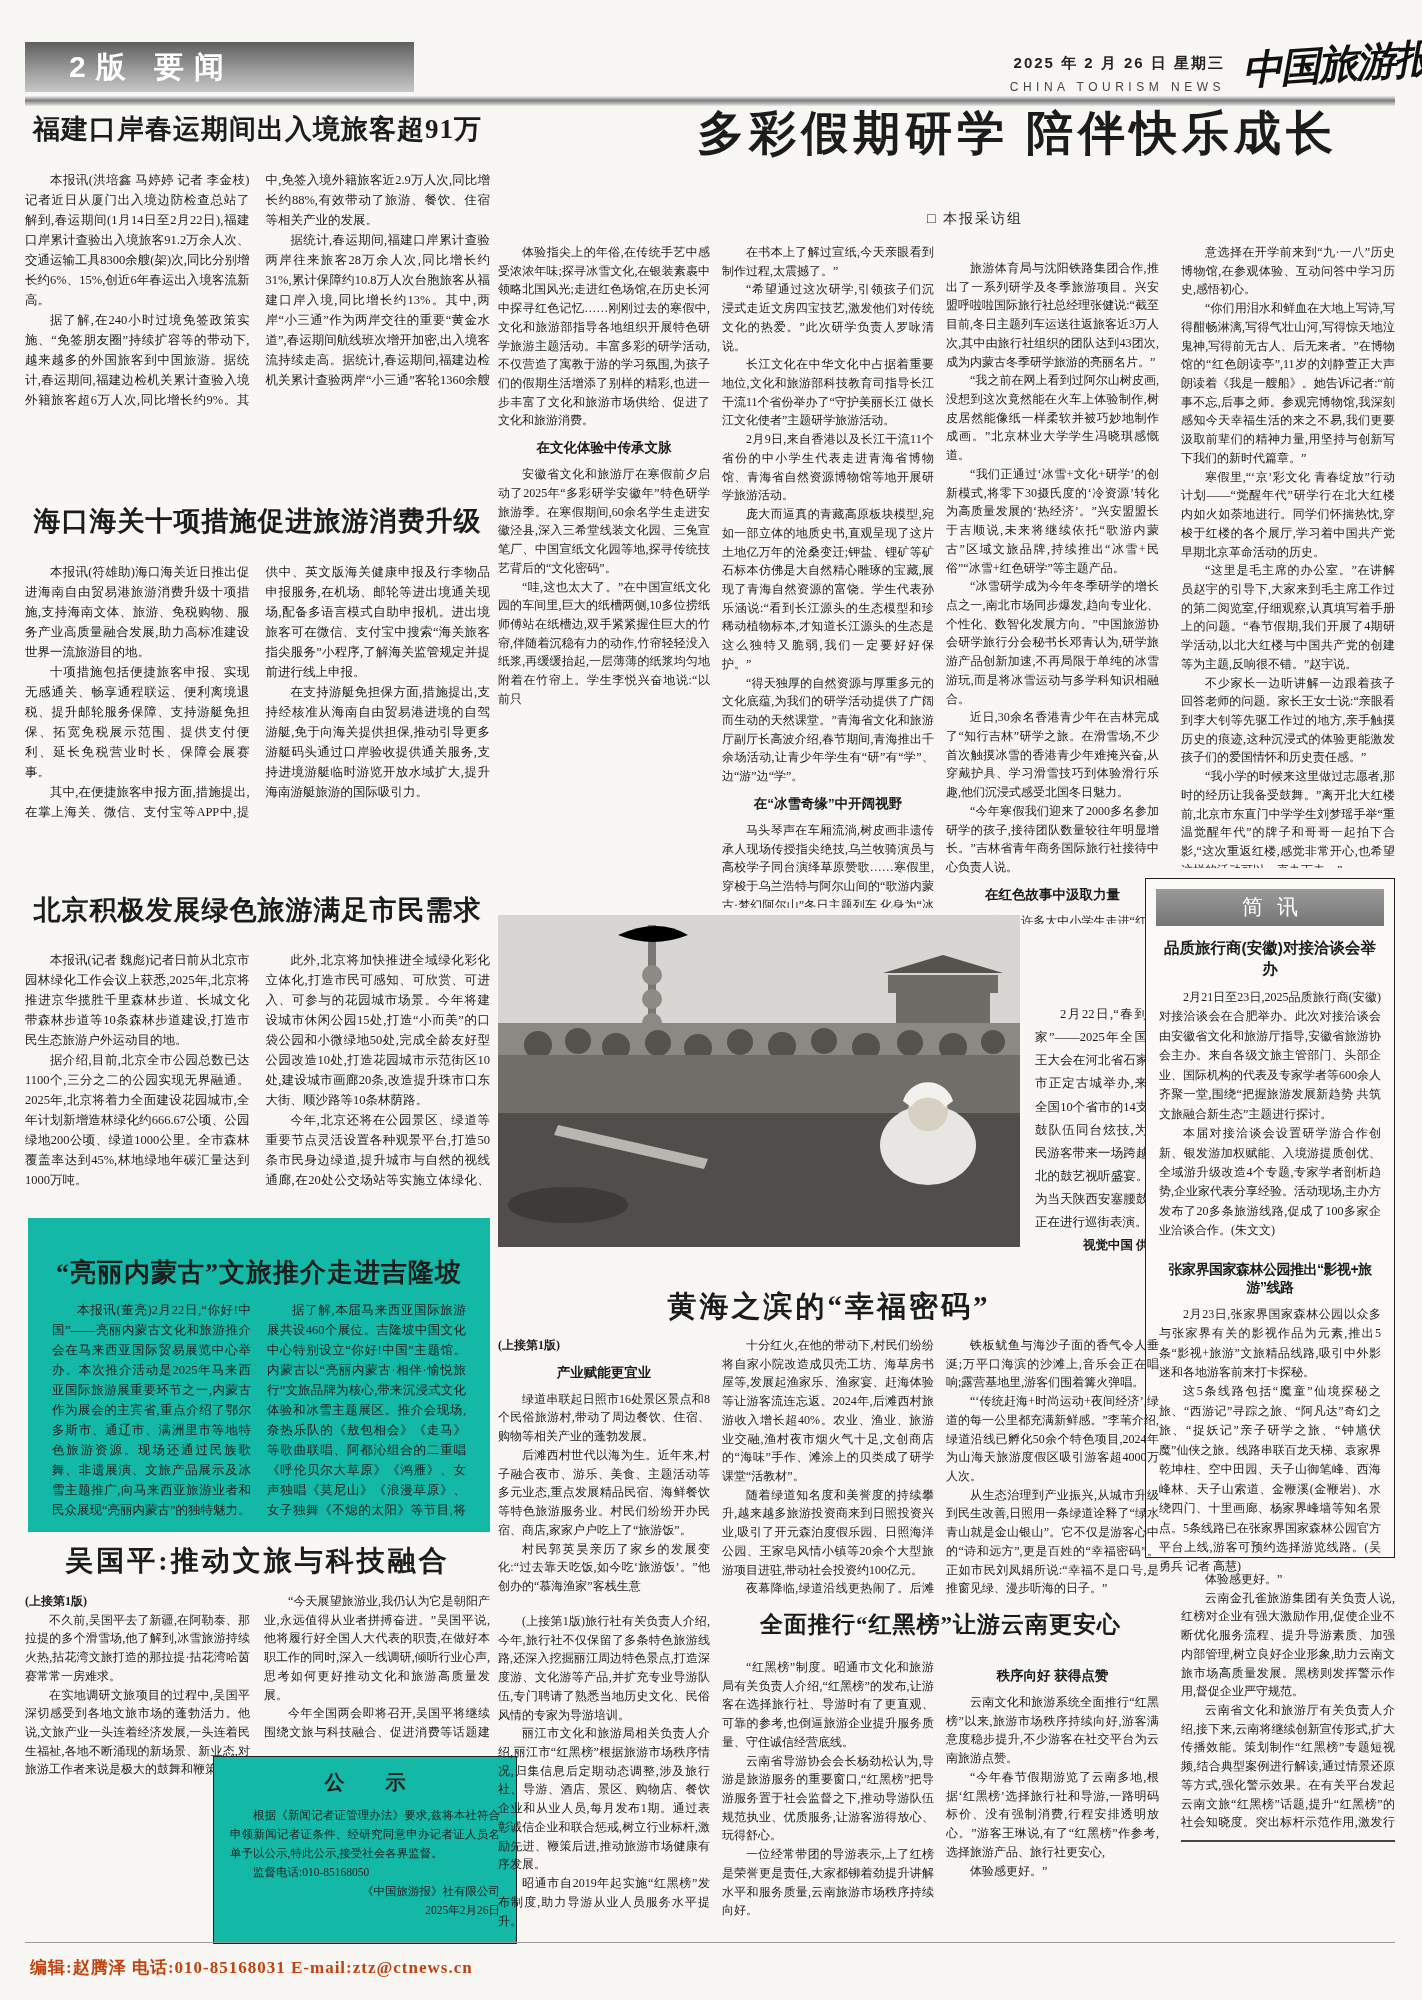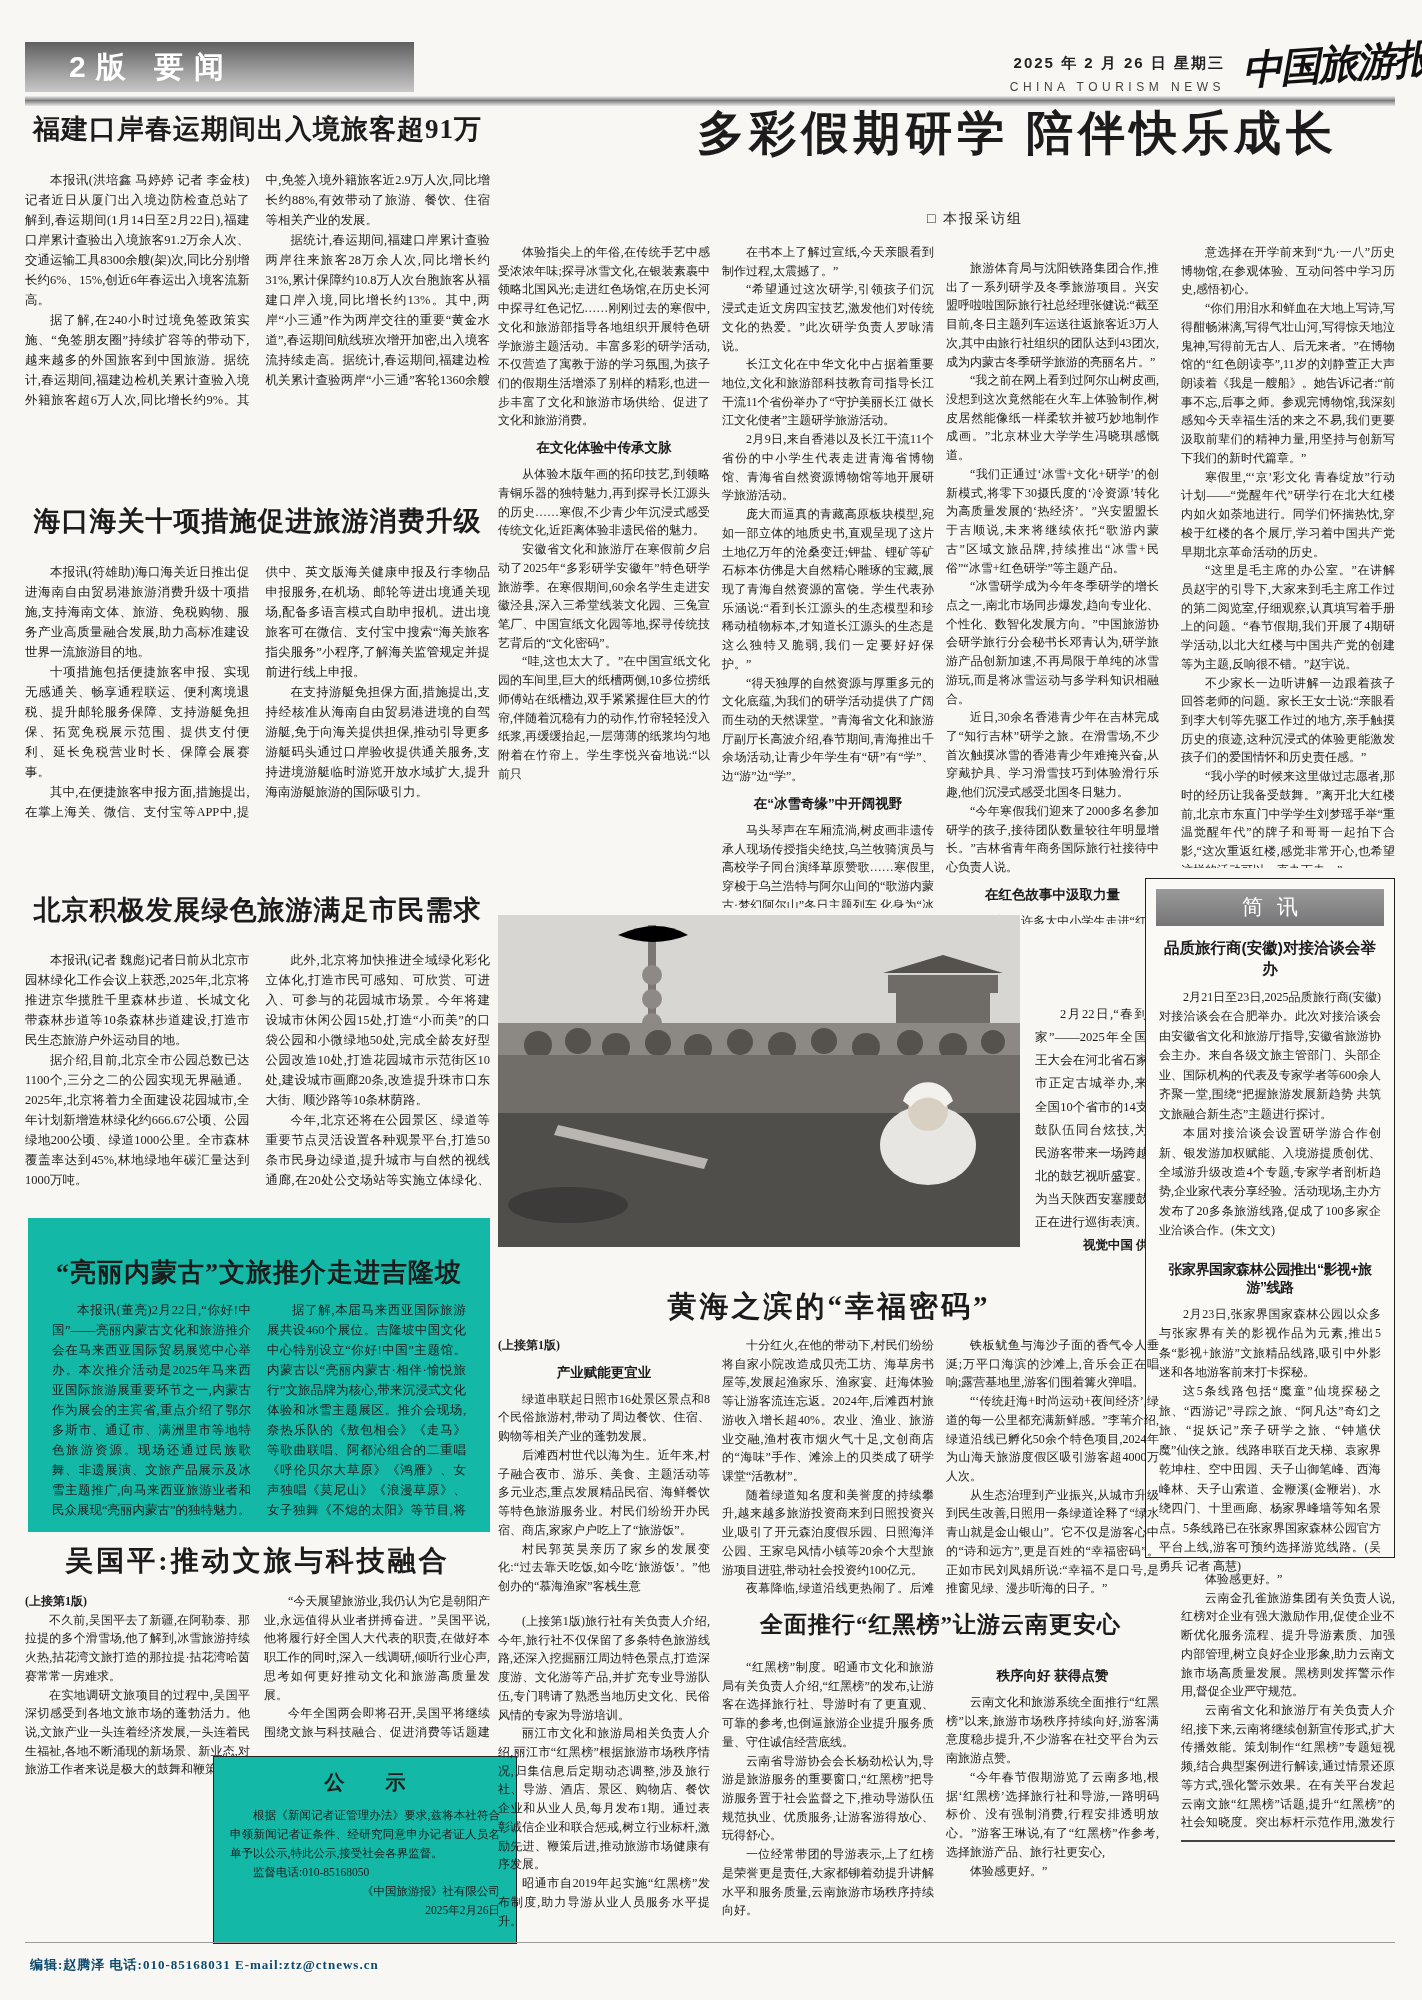--- a/index.html
+++ b/index.html
@@ -40,21 +40,21 @@
   .briefbody p{margin:0;text-indent:2em;}
   
   .caption{font-size:12.5px;line-height:1.85;text-align:justify;}
   .caption p{margin:0;text-indent:2em;}
   .caption .src{font-weight:bold;text-align:right;text-indent:0;}
   
   .notice{border:1.5px solid #222;box-sizing:border-box;padding:10px 16px;background:#14b8a6;margin-left:27px;}
   .notice h3{margin:2px 0 10px;text-align:center;font-size:20px;letter-spacing:18px;text-indent:18px;}
   .notice p{margin:0;font-size:11.5px;line-height:1.65;text-align:justify;text-indent:2em;}
   .notice .sig{text-align:right;text-indent:0;}
-  .footer{font-size:13px;font-weight:bold;color:#0c4a6e;letter-spacing:1px;}
+  .footer{font-size:17px;font-weight:bold;color:#c2410c;letter-spacing:1px;}
   .thinrule{background:#9a9a9a;}
   .shortrule{background:#444;}
 </style>
 </head>
 <body>
 
 <div class="page">
 
   <div class="abs pagebox" style="left:25px;top:42px;width:345px;height:50px;">
     <span>2版 要闻</span>
@@ -130,21 +130,20 @@
 
   <section>
     <h1 class="abs hl big" style="left:640px;top:106px;width:755px;font-size:47px;margin:0;">多彩假期研学  陪伴快乐成长</h1>
     <div class="abs byline" style="left:800px;top:210px;width:350px;">
       <span>□</span>
       <span>本报采访组</span>
     </div>
     <div class="abs col" style="left:498px;top:243px;width:212px;height:665px;">
         <p>体验指尖上的年俗,在传统手艺中感受浓浓年味;探寻冰雪文化,在银装素裹中领略北国风光;走进红色场馆,在历史长河中探寻红色记忆……刚刚过去的寒假中,文化和旅游部指导各地组织开展特色研学旅游主题活动。丰富多彩的研学活动,不仅营造了寓教于游的学习氛围,为孩子们的假期生活增添了别样的精彩,也进一步丰富了文化和旅游市场供给、促进了文化和旅游消费。</p>
         <h4>在文化体验中传承文脉</h4>
-        <p>从体验木版年画的拓印技艺,到领略青铜乐器的独特魅力,再到探寻长江源头的历史……寒假,不少青少年沉浸式感受传统文化,近距离体验非遗民俗的魅力。</p>
         <p>安徽省文化和旅游厅在寒假前夕启动了2025年“多彩研学安徽年”特色研学旅游季。在寒假期间,60余名学生走进安徽泾县,深入三希堂线装文化园、三兔宣笔厂、中国宣纸文化园等地,探寻传统技艺背后的“文化密码”。</p>
         <p>“哇,这也太大了。”在中国宣纸文化园的车间里,巨大的纸槽两侧,10多位捞纸师傅站在纸槽边,双手紧紧握住巨大的竹帘,伴随着沉稳有力的动作,竹帘轻轻没入纸浆,再缓缓抬起,一层薄薄的纸浆均匀地附着在竹帘上。学生李悦兴奋地说:“以前只</p>
       </div>
     <div class="abs col" style="left:722px;top:243px;width:212px;height:665px;">
         <p>在书本上了解过宣纸,今天亲眼看到制作过程,太震撼了。”</p>
         <p>“希望通过这次研学,引领孩子们沉浸式走近文房四宝技艺,激发他们对传统文化的热爱。”此次研学负责人罗咏清说。</p>
         <p>长江文化在中华文化中占据着重要地位,文化和旅游部科技教育司指导长江干流11个省份举办了“守护美丽长江 做长江文化使者”主题研学旅游活动。</p>
         <p>2月9日,来自香港以及长江干流11个省份的中小学生代表走进青海省博物馆、青海省自然资源博物馆等地开展研学旅游活动。</p>
         <p>庞大而逼真的青藏高原板块模型,宛如一部立体的地质史书,直观呈现了这片土地亿万年的沧桑变迁;钾盐、锂矿等矿石标本仿佛是大自然精心雕琢的宝藏,展现了青海自然资源的富饶。学生代表孙乐涵说:“看到长江源头的生态模型和珍稀动植物标本,才知道长江源头的生态是这么独特又脆弱,我们一定要好好保护。”</p>
         <p>“得天独厚的自然资源与厚重多元的文化底蕴,为我们的研学活动提供了广阔而生动的天然课堂。”青海省文化和旅游厅副厅长高波介绍,春节期间,青海推出千余场活动,让青少年学生有“研”有“学”、边“游”边“学”。</p>

